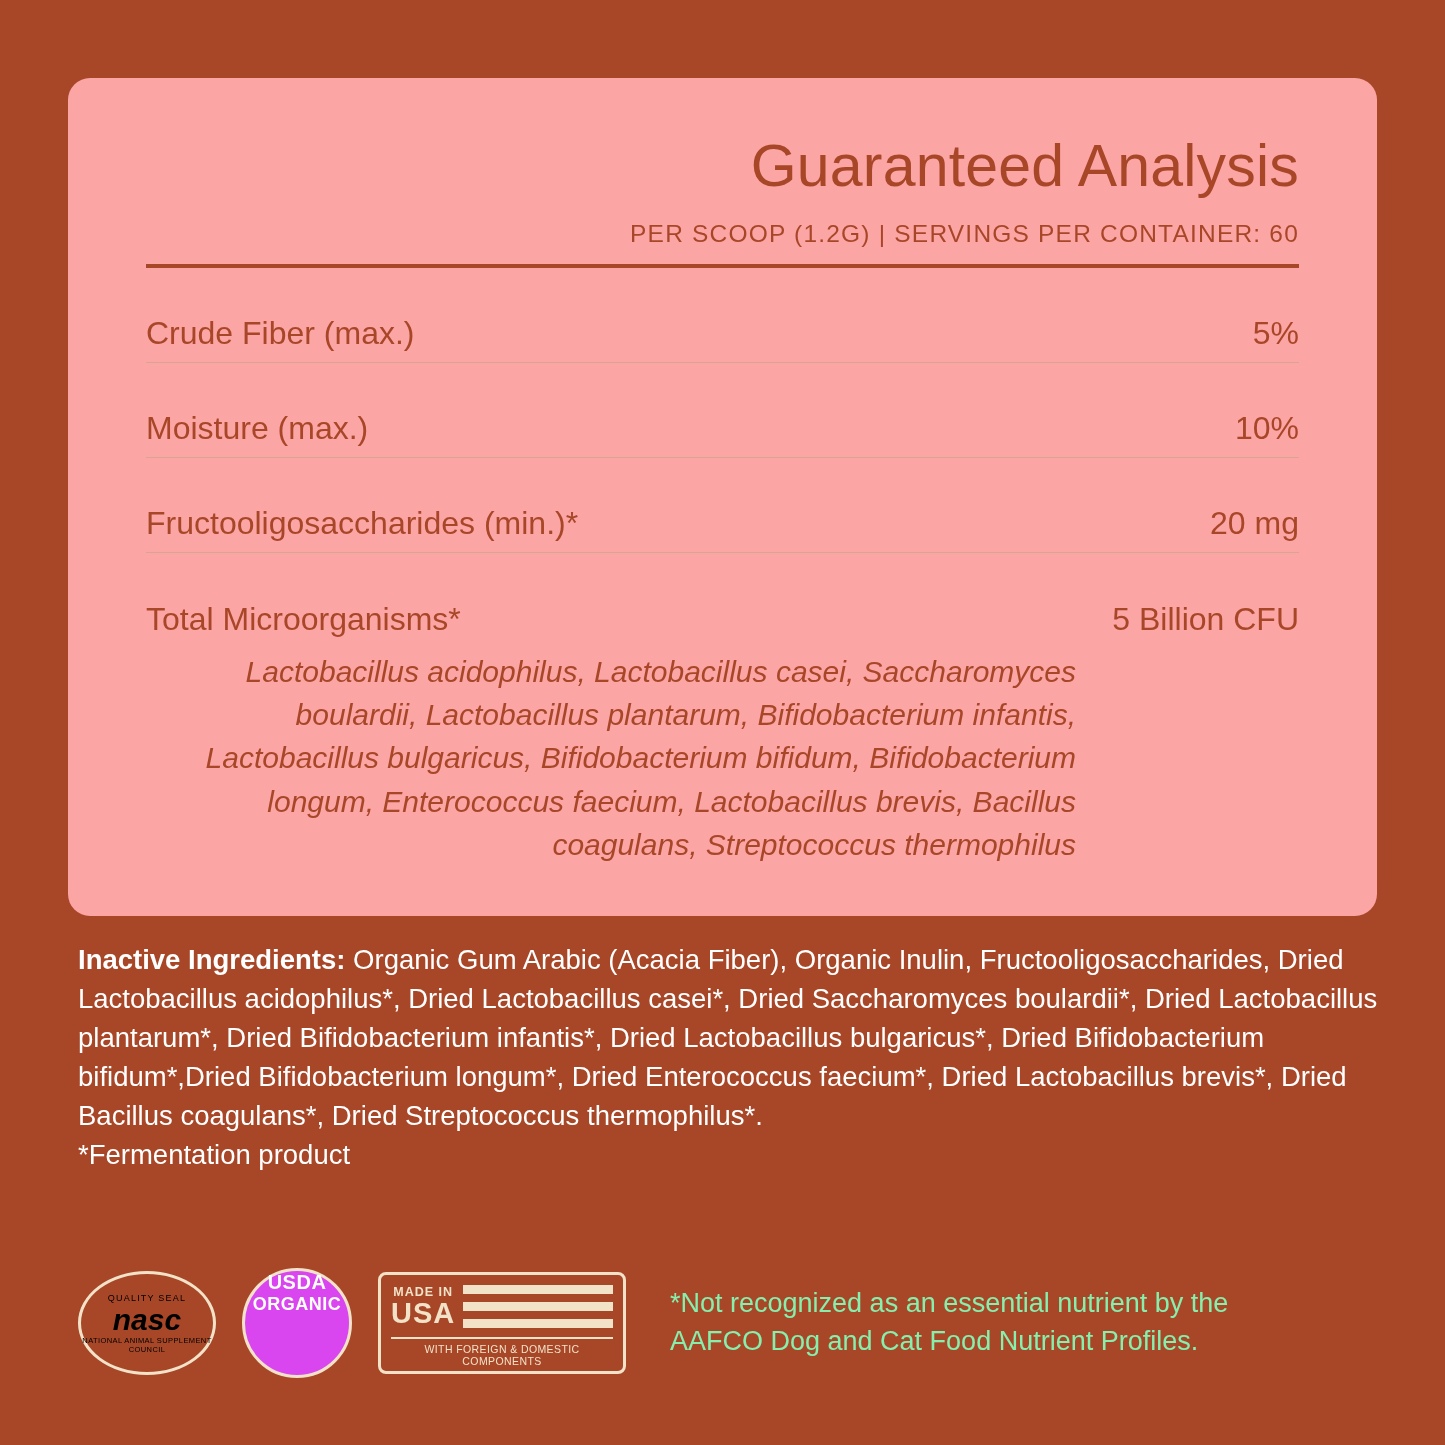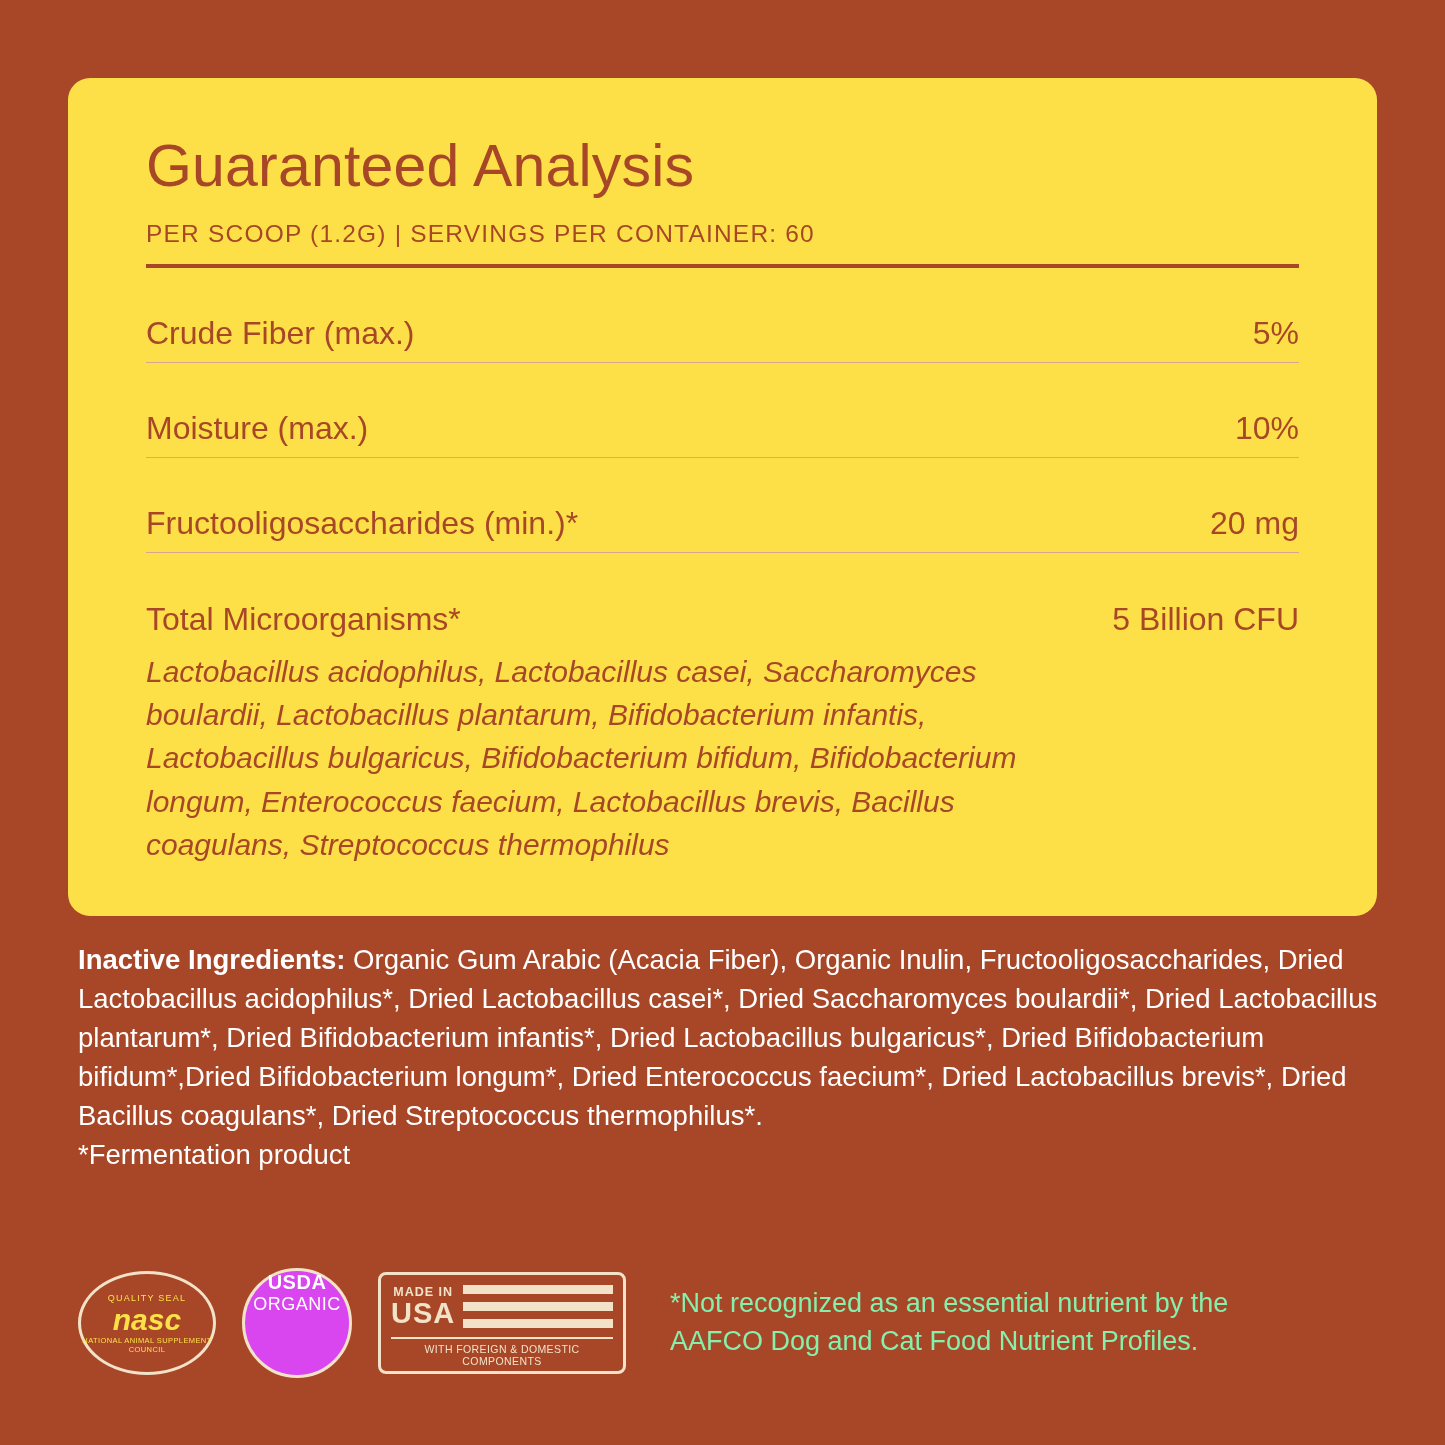--- a/index.html
+++ b/index.html
@@ -20,24 +20,25 @@
     box-sizing: border-box;
   }
 
   
   .panel {
     position: absolute;
     left: 68px;
     top: 78px;
     width: 1309px;
     height: 838px;
-    background: #fde047;
+    background: #fca5a5;
     border-radius: 22px;
     box-sizing: border-box;
     padding: 58px 78px 0 78px;
+    text-align: right;
   }
 
   .ga-title {
     color: #A84728;
     font-size: 59px;
     font-weight: 400;
     letter-spacing: 0.2px;
     line-height: 1.05;
     margin: 0 0 22px 0;
   }
@@ -123,38 +124,38 @@
     margin-right: 26px;
     flex: 0 0 auto;
   }
 
   .seal-nasc {
     width: 132px; height: 98px;
     border: 3px solid #F2E2C8;
     border-radius: 50%;
     display: flex; flex-direction: column;
     align-items: center; justify-content: center;
-    color: #fde047;
+    color: #000000;
     text-align: center;
   }
   .seal-nasc .t { font-size: 9px; letter-spacing: 1.2px; }
   .seal-nasc .m { font-size: 30px; font-weight: 700; font-style: italic; line-height: 1.1; }
   .seal-nasc .b { font-size: 7.5px; letter-spacing: 0.4px; }
 
   .seal-usda {
     width: 104px; height: 104px;
     border-radius: 50%;
     background: #d946ef;
     border: 3px solid #F2E2C8;
     display: flex; flex-direction: column;
     align-items: center; justify-content: flex-start;
     color: #FFFFFF;
   }
   .seal-usda .u { font-size: 20px; font-weight: 700; letter-spacing: 0.5px; }
-  .seal-usda .o { font-size: 18px; font-weight: 400; letter-spacing: 0.5px; }
+  .seal-usda .o { font-size: 18px; font-weight: 700; letter-spacing: 0.5px; }
 
   .seal-gmp {
     width: 106px; height: 106px;
     border-radius: 50%;
     border: 3px solid #F2E2C8;
     display: flex; align-items: center; justify-content: center;
     color: #F2E2C8;
     position: relative;
   }
   .seal-gmp .g { font-size: 24px; font-weight: 700; letter-spacing: 1px; }

